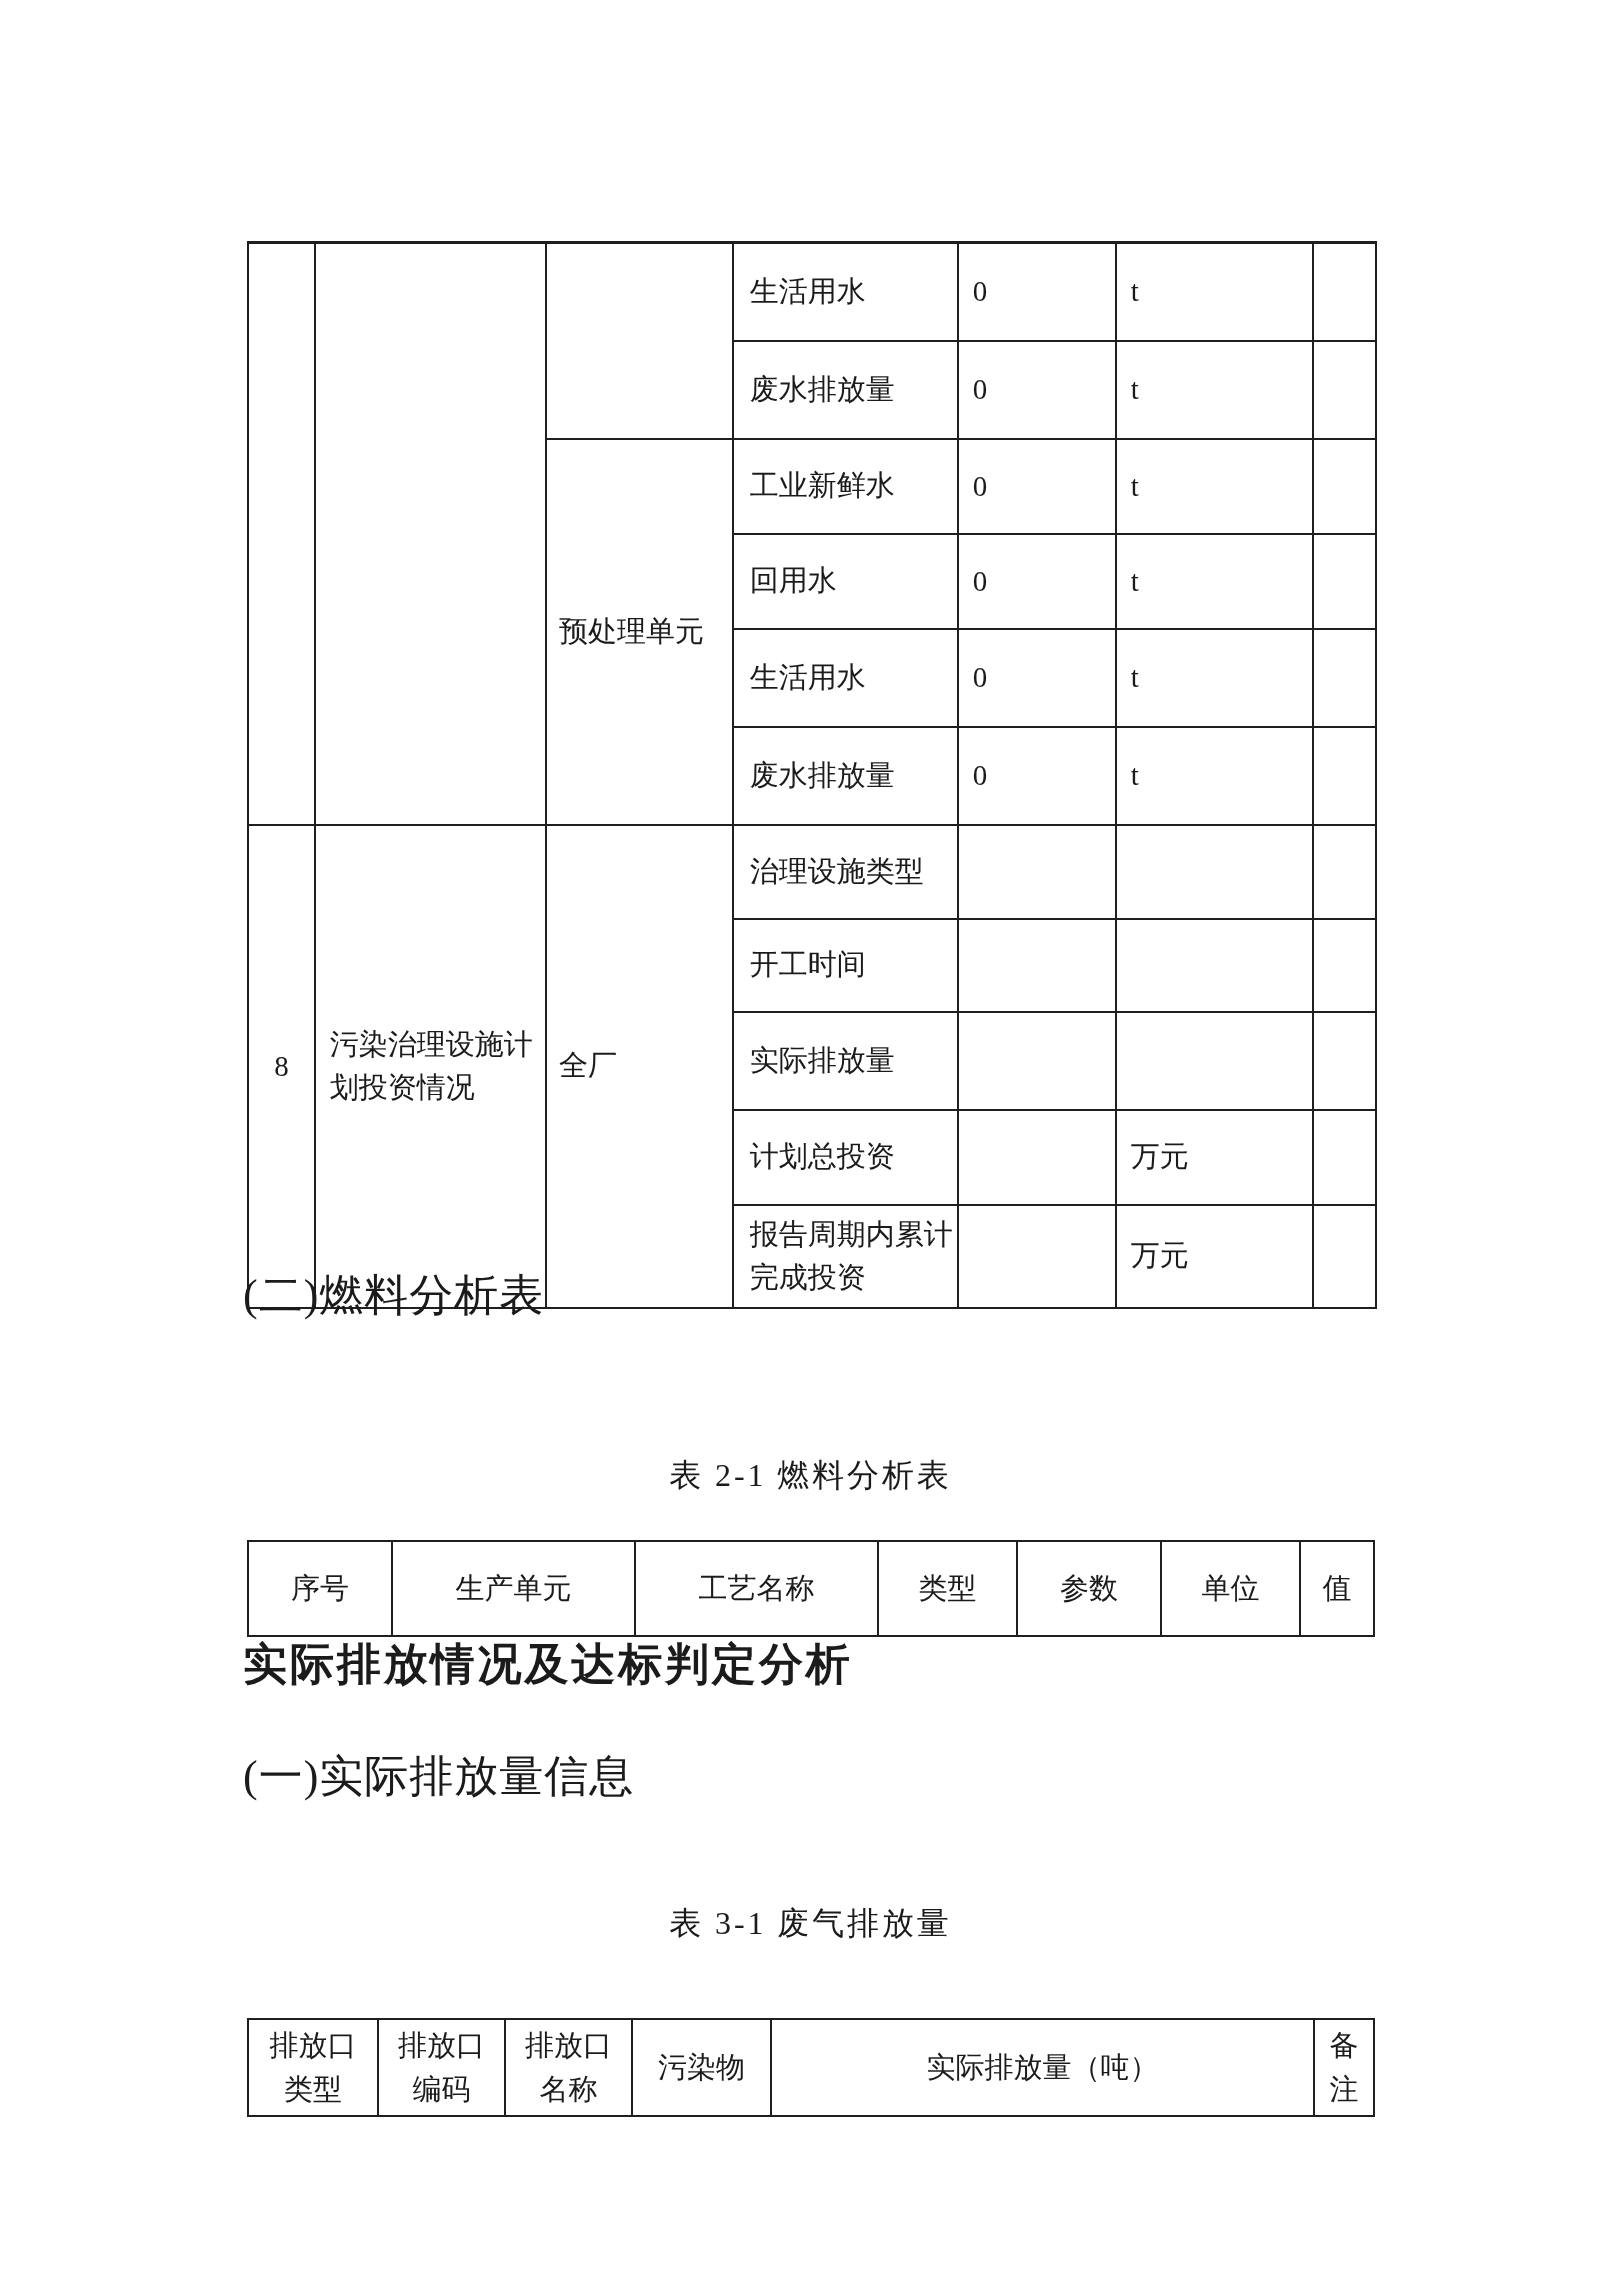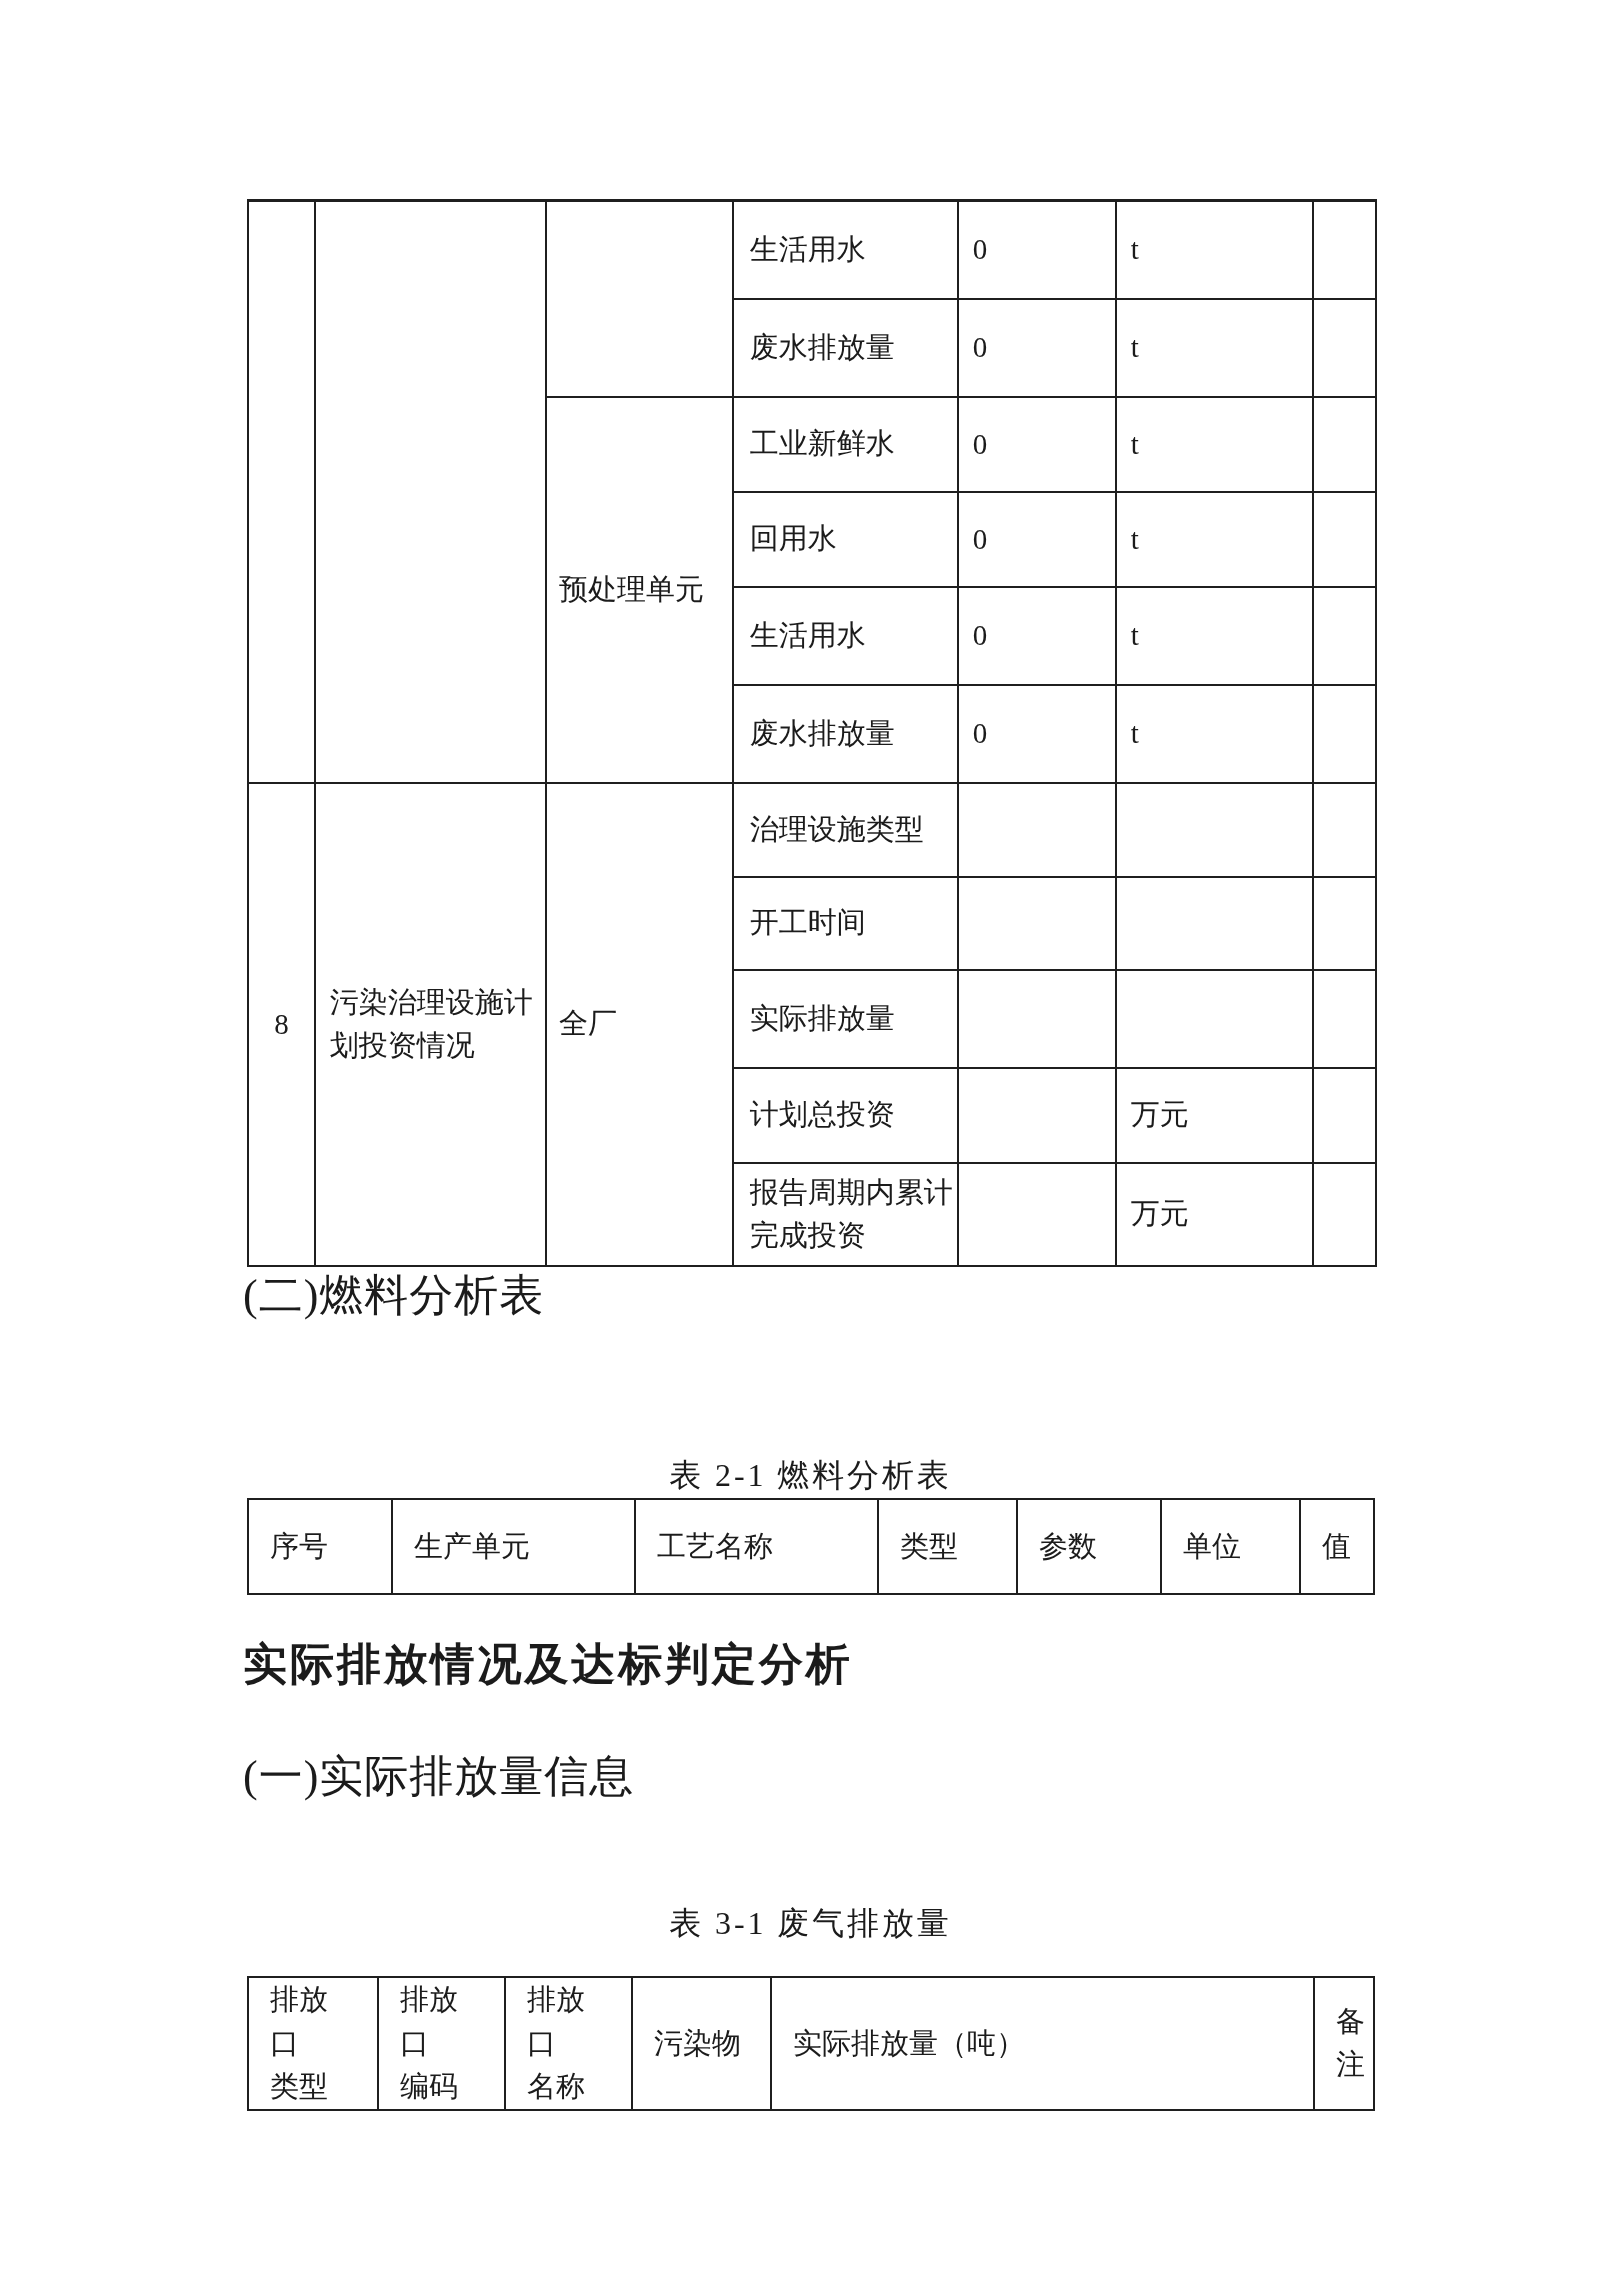--- a/index.html
+++ b/index.html
@@ -14,39 +14,39 @@
     font-family:"Liberation Serif","DejaVu Serif",serif;
     color:var(--ink);background:var(--paper);
     overflow:hidden;
   }
   .abs{position:absolute;}
 
   
   table.t{
     border-collapse:collapse;table-layout:fixed;
     border:2.9px solid var(--line);
-    font-size:29px;color:var(--ink);
+    font-size:29px;color:var(--ink);margin-top:42px;
   }
   table.t td{
     border:2px solid var(--line);
     vertical-align:middle;
     overflow:hidden;
   }
   table.t1{border-top-width:3.9px;}
 
   .r100{height:98px}.r97{height:95px}.r96{height:94px}
   .r95{height:93px}.r105{height:103px}.r99{height:97px}
 
   .c-param{text-align:left;padding-left:15.7px;white-space:pre-line;line-height:1.5;}
   .c-val{text-align:left;padding-left:13.7px;}
   .c-unit{text-align:left;padding-left:13.7px;}
   .c-idx{text-align:center;}
   .c-cat{text-align:left;padding:0 11.8px 0 13.7px;white-space:pre-line;line-height:1.5;}
   .c-unitname{text-align:left;padding-left:12px;}
-  .c-head{text-align:left;white-space:pre-line;line-height:1.5;padding:0 21px;}
+  .c-head{text-align:center;white-space:pre-line;line-height:1.5;padding:0 3px;}
 
   
   .sec-heading{font-size:44px;letter-spacing:1px;}
   .caption{width:1127px;text-align:center;font-size:32px;letter-spacing:2.9px;}
   .main-heading{font-size:44px;font-weight:700;letter-spacing:2.9px;}
 </style>
 </head>
 <body>
 
 <table class="t t1 abs" style="left:247px;top:199px;width:1128px;">

